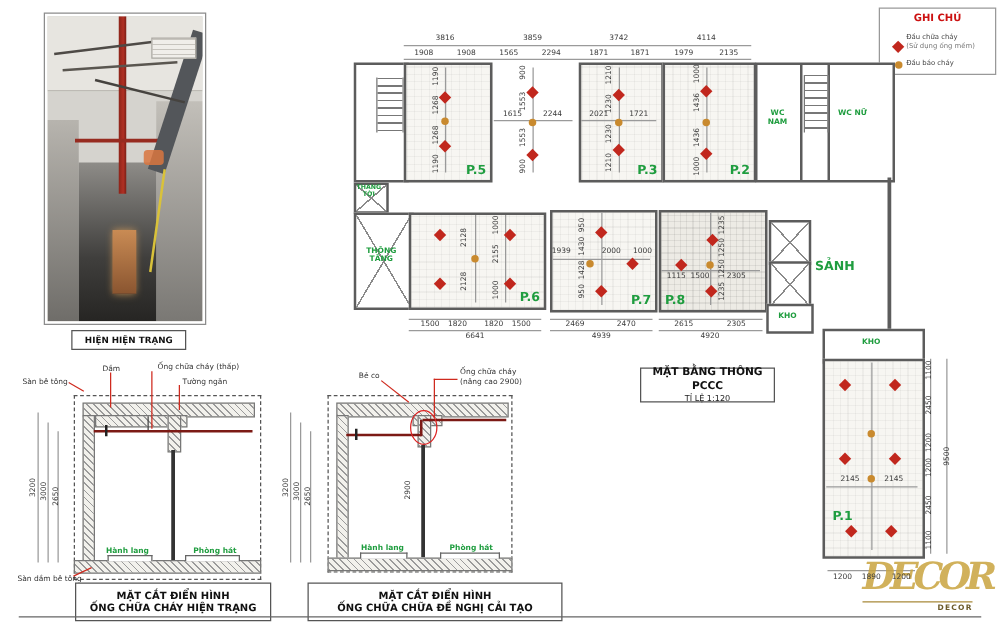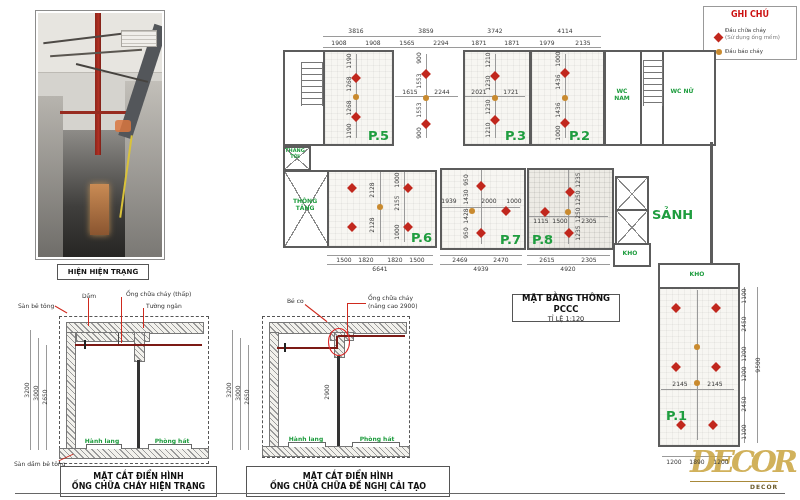--- a/index.html
+++ b/index.html
@@ -19,21 +19,21 @@
                          linear-gradient(to bottom right,transparent calc(50% - .6px),#8a8a8a calc(50% - .6px),#8a8a8a calc(50% + .6px),transparent calc(50% + .6px));}
   .wall{position:absolute;background:#5c5c5c;}
   .stairs{position:absolute;background:repeating-linear-gradient(180deg,#777 0 1.2px,transparent 1.2px 6px);border-left:1px solid #777;border-right:1px solid #777;}
   
   .dim{position:absolute;font-size:6px;color:#3a3a3a;white-space:nowrap;line-height:1;
        transform:translate(-50%,-50%);}
   .dimv{transform:translate(-50%,-50%) rotate(-90deg);}
   .ln{position:absolute;background:#9a9a9a;}
   
   .gl{position:absolute;color:#1f9d3f;font-weight:bold;font-size:6px;line-height:1.15;text-align:center;}
-  .rl{position:absolute;color:#1f9d3f;font-weight:bold;font-size:13px;line-height:1;}
+  .rl{position:absolute;color:#1f9d3f;font-weight:bold;font-size:10px;line-height:1;}
   .slabel{position:absolute;font-size:6px;color:#333;white-space:nowrap;line-height:1;}
   .redln{position:absolute;background:#cf2a1e;}
   .hatch{position:absolute;background-color:#f2f1ec;border:1px solid #777;
          background-image:repeating-linear-gradient(45deg,#9a9a9a 0 1px,transparent 1px 4px);}
   .dash{position:absolute;border:1px dashed #555;}
   .spr{position:absolute;width:7px;height:7px;background:#c1271d;transform:translate(-50%,-50%) rotate(45deg);}
   .det{position:absolute;width:6px;height:6px;border-radius:50%;background:#c98a2e;transform:translate(-50%,-50%);}
   .tbox{position:absolute;border:1px solid #555;background:#fff;text-align:center;
         display:flex;flex-direction:column;justify-content:center;line-height:1.25;}
   .tb1{font-weight:bold;font-size:8px;color:#111;}
@@ -92,21 +92,21 @@
   <div class="room plain" style="left:283px;top:50px;width:40px;height:92px;">
     <div class="stairs" style="right:2px;top:10px;width:20px;height:44px;"></div>
   </div>
   <div class="room" style="left:323px;top:50px;width:67px;height:92px;">
     <span class="rl" style="right:3px;bottom:2px;">P.5</span>
   </div>
   <div class="room" style="left:463px;top:50px;width:64px;height:92px;">
     <span class="rl" style="right:3px;bottom:2px;">P.3</span>
   </div>
   <div class="room" style="left:530px;top:50px;width:71px;height:92px;">
-    <span class="rl" style="right:13px;bottom:2px;">P.2</span>
+    <span class="rl" style="right:3px;bottom:2px;">P.2</span>
   </div>
 
   <div class="room plain" style="left:604px;top:50px;width:108px;height:92px;">
     <div class="wall" style="left:34px;top:0;width:2px;height:100%;"></div>
     <div class="wall" style="left:56px;top:0;width:2px;height:100%;"></div>
     <div class="stairs" style="left:37px;top:8px;width:18px;height:46px;"></div>
   </div>
   <span class="gl" style="left:608px;top:88px;width:28px;">WC NAM</span>
   <span class="gl" style="left:668px;top:88px;width:28px;">WC NỮ</span>
 
@@ -140,21 +140,21 @@
   <div class="room roomd" style="left:527px;top:168px;width:83px;height:78px;">
     <span class="rl" style="left:3px;bottom:2px;">P.8</span>
   </div>
   <div class="ln" style="left:568px;top:170px;width:1px;height:74px;"></div>
   <div class="ln" style="left:529px;top:216px;width:79px;height:1px;"></div>
 
   <div class="xbox" style="left:615px;top:176px;width:30px;height:32px;"></div>
   <div class="xbox" style="left:615px;top:209px;width:30px;height:33px;"></div>
   <div class="room plain" style="left:613px;top:243px;width:34px;height:20px;"></div>
   <span class="gl" style="left:616px;top:250px;width:28px;">KHO</span>
-  <span class="gl" style="left:652px;top:208px;width:30px;font-size:13px;">SẢNH</span>
+  <span class="gl" style="left:652px;top:208px;width:30px;font-size:10px;">SẢNH</span>
   <div class="wall" style="left:710px;top:142px;width:3px;height:123px;"></div>
 
   <div class="ln" style="left:327px;top:255px;width:106px;height:1px;"></div>
   <div class="ln" style="left:327px;top:264px;width:106px;height:1px;"></div>
   <div class="ln" style="left:440px;top:255px;width:82px;height:1px;"></div>
   <div class="ln" style="left:440px;top:264px;width:82px;height:1px;"></div>
   <div class="ln" style="left:527px;top:255px;width:83px;height:1px;"></div>
   <div class="ln" style="left:527px;top:264px;width:83px;height:1px;"></div>
 
   <div class="tbox" style="left:512px;top:294px;width:106px;height:26px;border-width:1.2px;">

